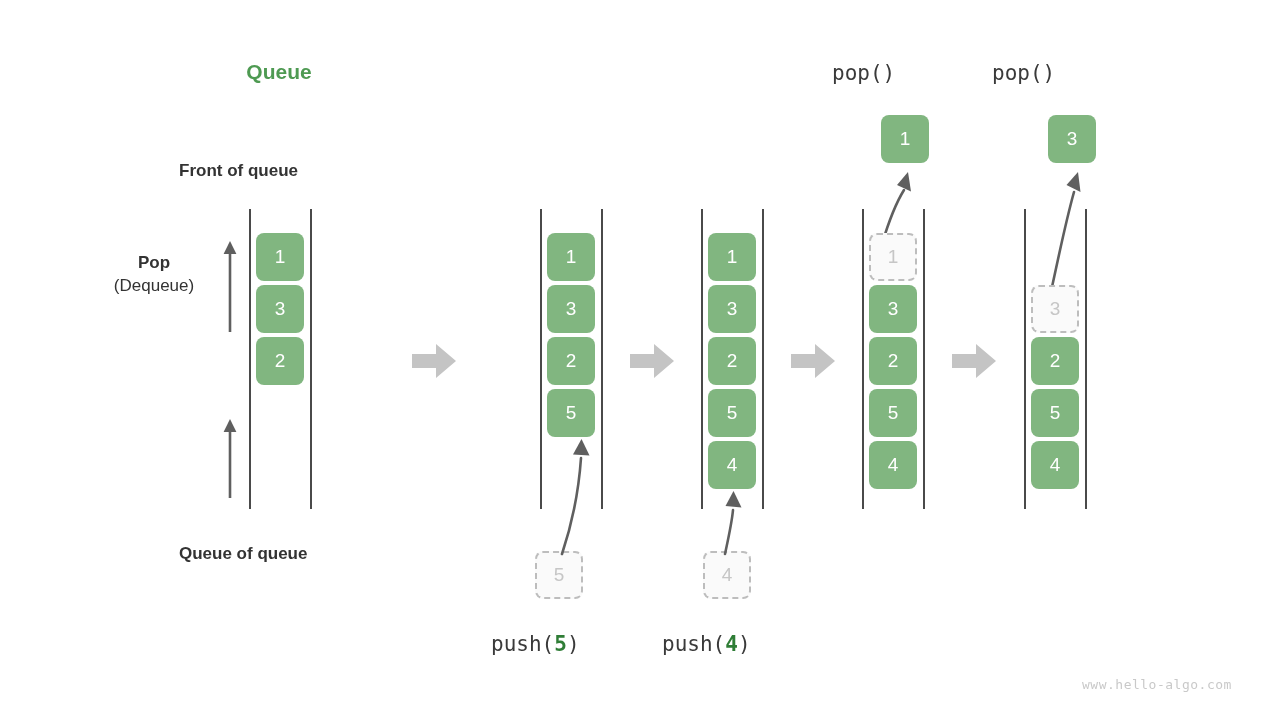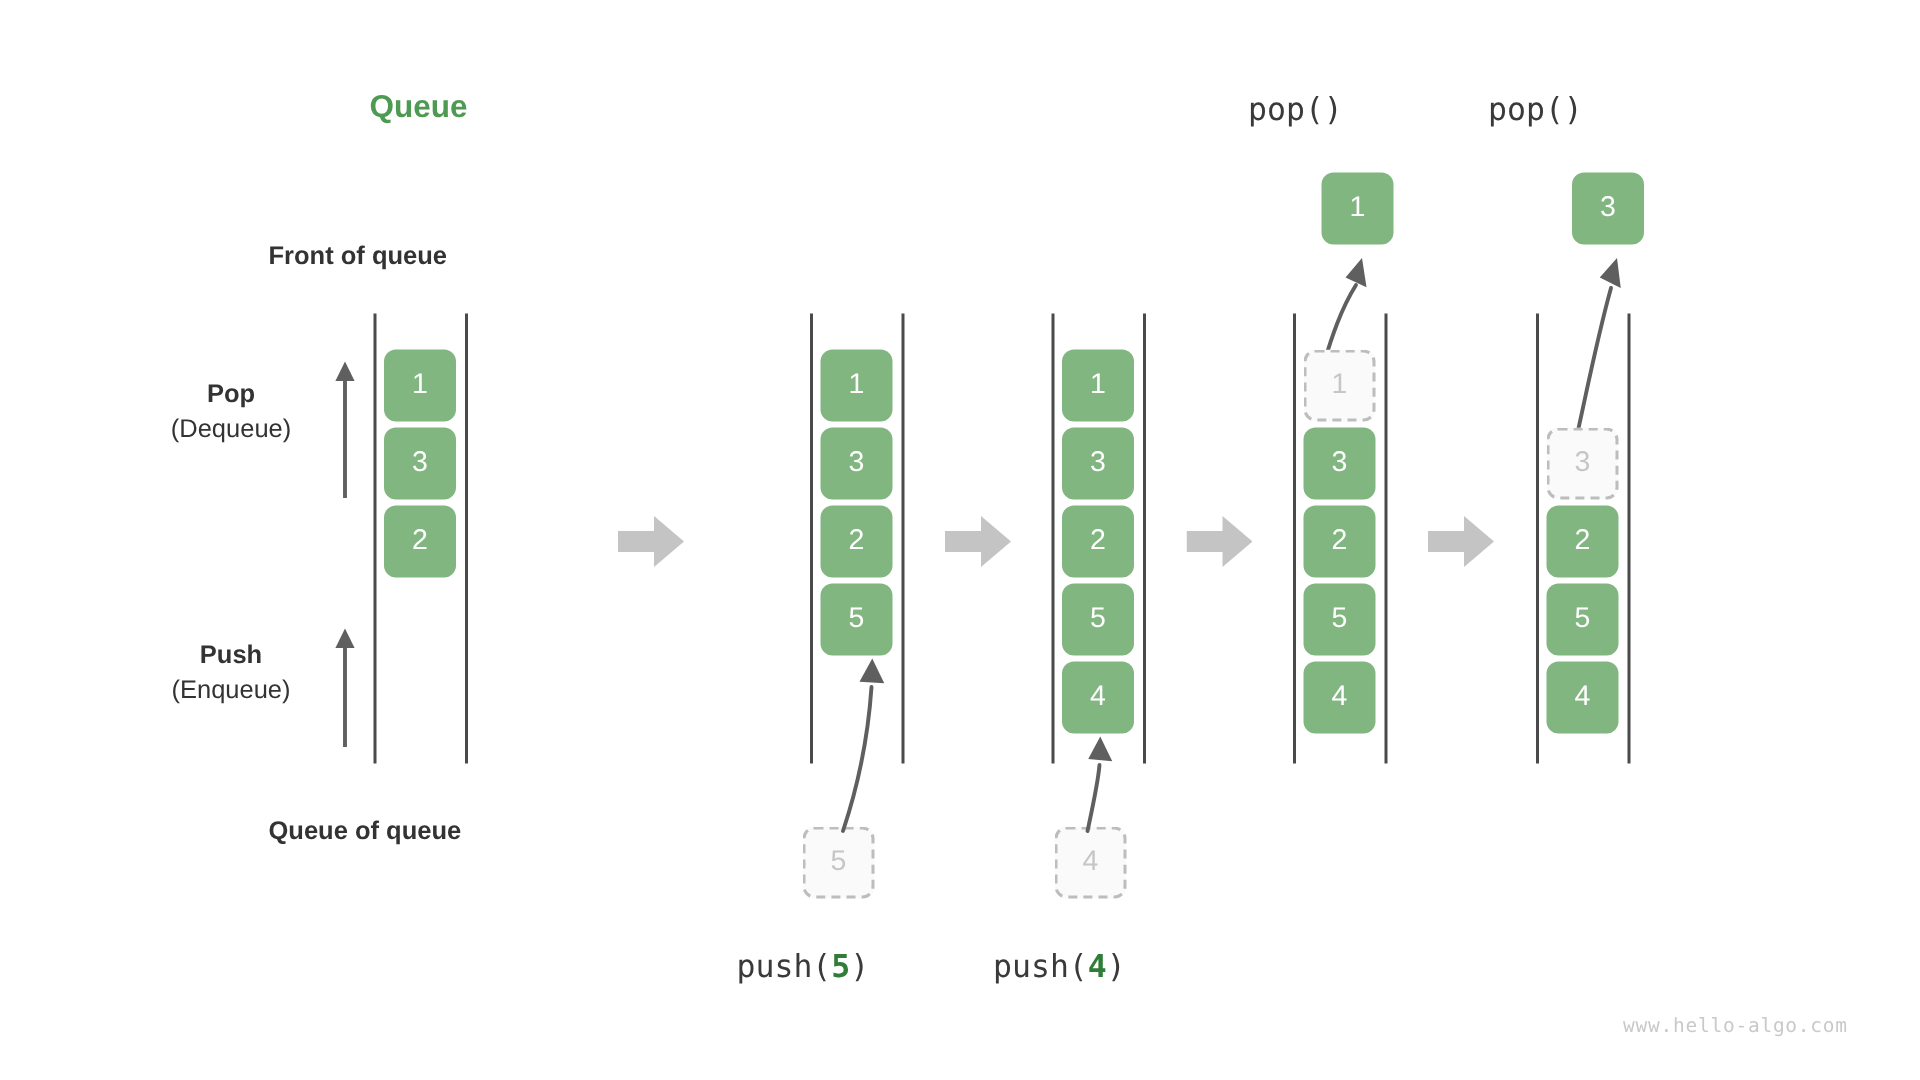--- a/index.html
+++ b/index.html
@@ -131,24 +131,20 @@
 
   <div class="hdr-bold" style="left:167px; top:161px; width:200px;">Front of queue</div>
 
   <div class="hdr-bold" style="left:167px; top:544px; width:200px;">Queue of queue</div>
 
   <div class="side-label" style="left:52px; top:252px; width:180px;">
     <span class="l1">Pop</span>
     <span class="l2">(Dequeue)</span>
   </div>
 
-  <div class="side-label" style="left:52px; top:426px; width:180px;">
-    <span class="l1">Push</span>
-    <span class="l2">(Enqueue)</span>
-  </div>
 
   <svg class="vthin" style="left:207px; top:240px;" width="22" height="92" viewBox="0 0 22 92">
     <line x1="11" y1="92" x2="11" y2="12" stroke="#5f5f5f" stroke-width="2.6"></line>
     <polygon points="11,1 4.6,14 17.4,14" fill="#5f5f5f"></polygon>
   </svg>
 
   <svg class="vthin" style="left:207px; top:418px;" width="22" height="80" viewBox="0 0 22 80">
     <line x1="11" y1="80" x2="11" y2="12" stroke="#5f5f5f" stroke-width="2.6"></line>
     <polygon points="11,1 4.6,14 17.4,14" fill="#5f5f5f"></polygon>
   </svg>

